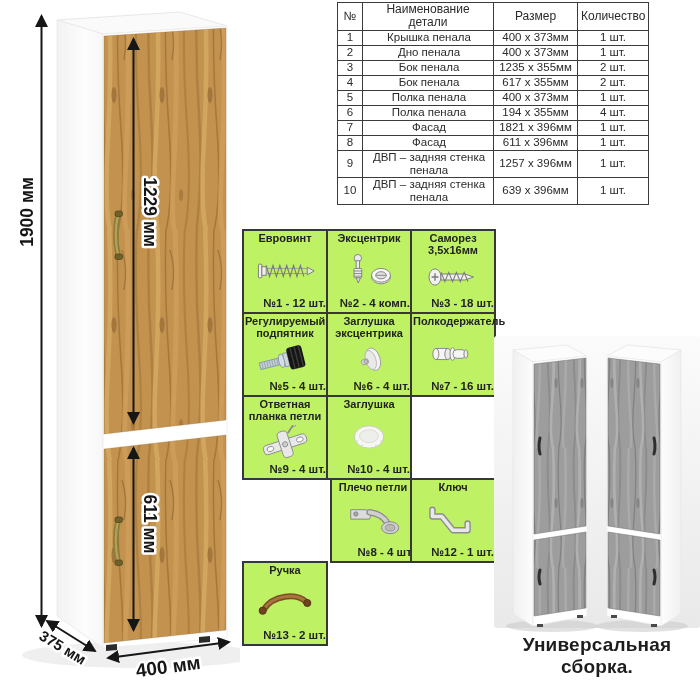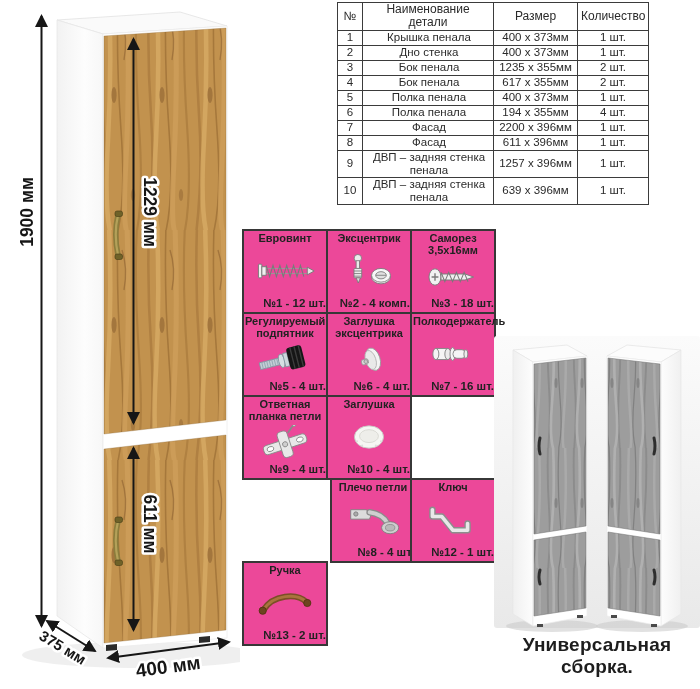--- a/index.html
+++ b/index.html
@@ -17,21 +17,21 @@
     border:1.5px solid #3b3b3b;padding:0 3px;text-align:center;
     overflow:hidden;
   }
   #parts-table th{font-weight:400;height:18px;font-size:12px;}
   #parts-table td{height:14px;}
   #parts-table tr.tall td{height:26px;}
   #parts-table td.name{text-align:center;padding-left:5px;}
   
   #hardware-grid{position:absolute;left:242px;top:229px;width:254px;height:417px;}
   .hw-cell{
-    position:absolute;width:86px;height:85px;border:2px solid #373737;background:#ec4899;
+    position:absolute;width:86px;height:85px;border:2px solid #373737;background:#bef264;
     box-sizing:border-box;display:flex;flex-direction:column;align-items:stretch;
   }
   .hw-title{
     font-size:11px;font-weight:700;text-align:center;line-height:1.08;
     padding:2px 1px 0 1px;color:#222;
   }
   .hw-icon{flex:1;display:flex;align-items:center;justify-content:center;min-height:0;}
   .hw-icon svg{width:76px;height:36px;}
   .hw-qty{
     font-size:11.5px;font-weight:700;text-align:right;padding-bottom:3px;color:#222;
@@ -143,21 +143,21 @@
     </thead>
     <tbody>
       <tr>
           <td>1</td>
           <td class="name">Крышка пенала</td>
           <td>400 х 373мм</td>
           <td>1 шт.</td>
         </tr>
       <tr>
           <td>2</td>
-          <td class="name">Дно стенка</td>
+          <td class="name">Дно пенала</td>
           <td>400 х 373мм</td>
           <td>1 шт.</td>
         </tr>
       <tr>
           <td>3</td>
           <td class="name">Бок пенала</td>
           <td>1235 х 355мм</td>
           <td>2 шт.</td>
         </tr>
       <tr>
@@ -174,21 +174,21 @@
         </tr>
       <tr>
           <td>6</td>
           <td class="name">Полка пенала</td>
           <td>194 х 355мм</td>
           <td>4 шт.</td>
         </tr>
       <tr>
           <td>7</td>
           <td class="name">Фасад</td>
-          <td>2200 х 396мм</td>
+          <td>1821 х 396мм</td>
           <td>1 шт.</td>
         </tr>
       <tr>
           <td>8</td>
           <td class="name">Фасад</td>
           <td>611 х 396мм</td>
           <td>1 шт.</td>
         </tr>
       <tr class="tall">
           <td>9</td>

